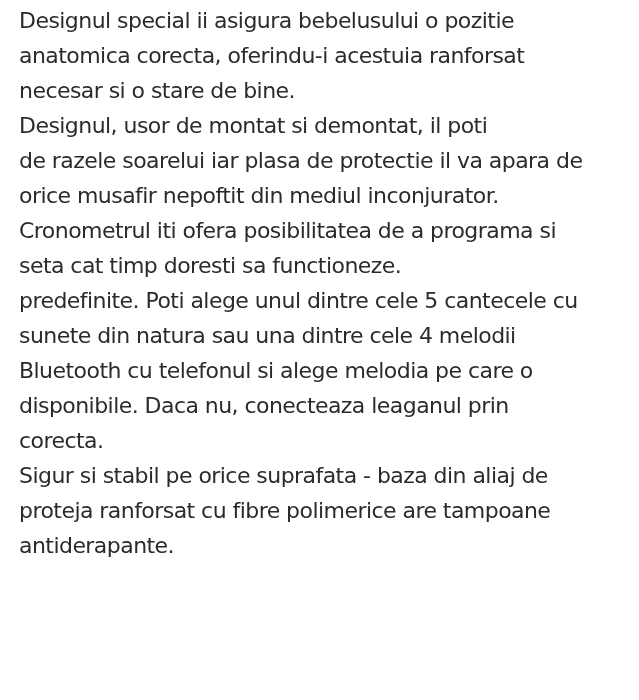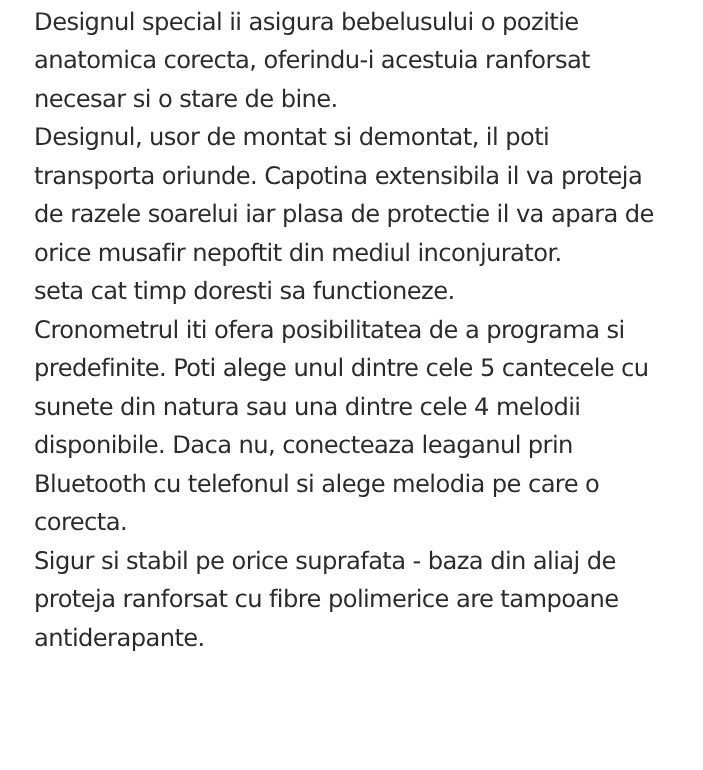--- a/index.html
+++ b/index.html
@@ -21,47 +21,45 @@
       font-family: "DejaVu Sans", sans-serif;
       font-size: 22px;
       line-height: 35px;
       color: #2b2b2b;
       letter-spacing: -0.55px;
     }
     .line {
       display: block;
       white-space: nowrap;
       height: 35px;
-      margin-left: 12px;
     }
   </style>
 </head>
 <body>
 
 <div class="doc">
   <div class="para">
     <span class="line">Designul special ii asigura bebelusului o pozitie</span>
     <span class="line">anatomica corecta, oferindu-i acestuia ranforsat</span>
     <span class="line">necesar si o stare de bine.</span>
   </div>
   <div class="para">
     <span class="line">Designul, usor de montat si demontat, il poti</span>
-    <span class="line">transporta oriunde. Capotina extensibila il va proteja</span>
     <span class="line">de razele soarelui iar plasa de protectie il va apara de</span>
     <span class="line">orice musafir nepoftit din mediul inconjurator.</span>
   </div>
   <div class="para">
+    <span class="line">Cronometrul iti ofera posibilitatea de a programa si</span>
     <span class="line">seta cat timp doresti sa functioneze.</span>
-    <span class="line">Cronometrul iti ofera posibilitatea de a programa si</span>
   </div>
   <div class="para">
     <span class="line">predefinite. Poti alege unul dintre cele 5 cantecele cu</span>
     <span class="line">sunete din natura sau una dintre cele 4 melodii</span>
+    <span class="line">Bluetooth cu telefonul si alege melodia pe care o</span>
     <span class="line">disponibile. Daca nu, conecteaza leaganul prin</span>
-    <span class="line">Bluetooth cu telefonul si alege melodia pe care o</span>
     <span class="line">corecta.</span>
   </div>
   <div class="para">
     <span class="line">Sigur si stabil pe orice suprafata - baza din aliaj de</span>
     <span class="line">proteja ranforsat cu fibre polimerice are tampoane</span>
     <span class="line">antiderapante.</span>
   </div>
 </div>
 
 </body></html>

